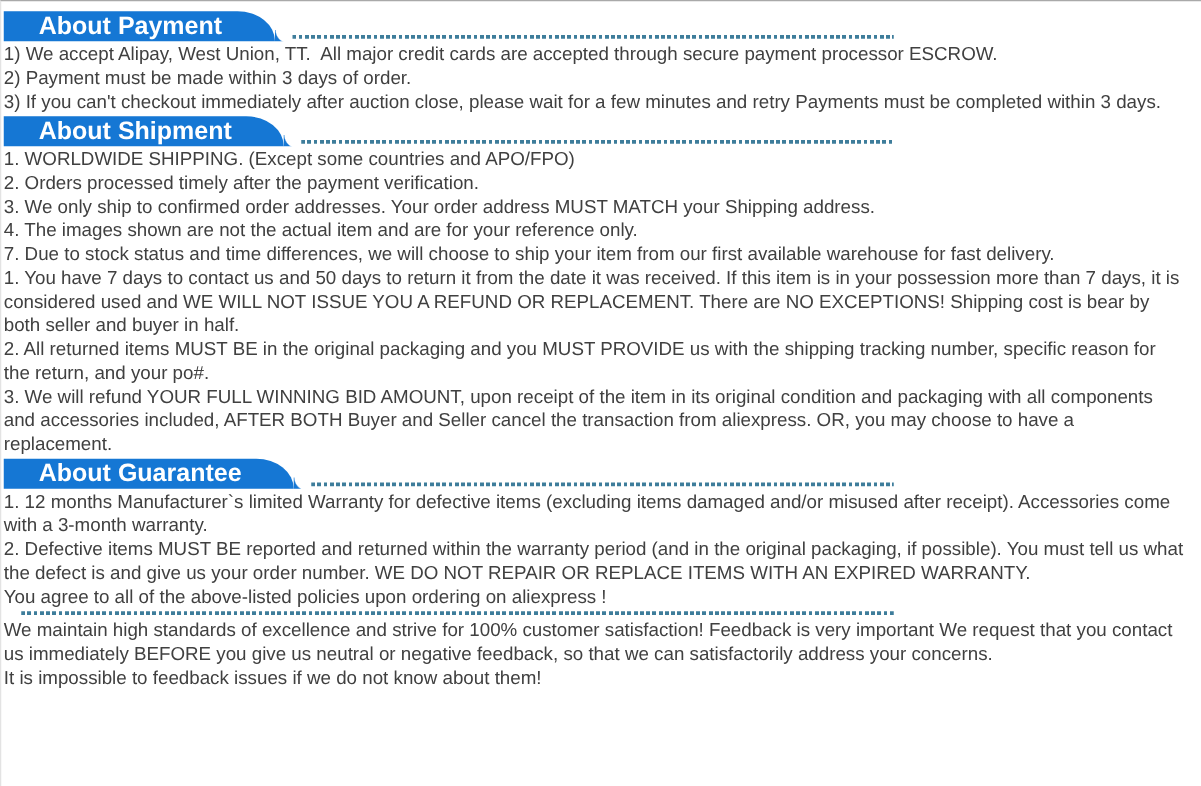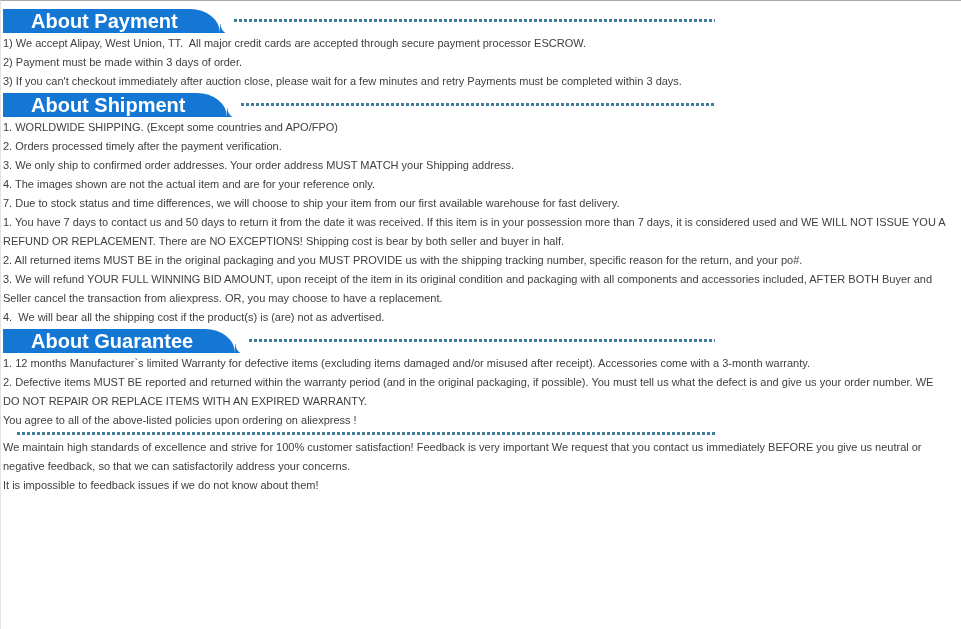--- a/index.html
+++ b/index.html
@@ -22,21 +22,21 @@
   }
   .policy-page {
     width: 961px;
     height: 629px;
     border-top: 1px solid var(--top_border, #a9a9a9);
     border-left: 1px solid var(--side_border, #e3e3e3);
     padding: 6px 12px 0 2px;
   }
   .header-row {
     display: flex;
-    align-items: center;
+    align-items: flex-end;
     width: 712px;
     margin: 2px 0 1px 0;
     position: relative;
   }
   .ribbon {
     position: relative;
     flex: 0 0 auto;
     height: 24px;
     line-height: 24px;
     background: var(--ribbon, #1577d4);
@@ -61,21 +61,21 @@
     flex: 1 1 auto;
     height: 3px;
     margin: 0 0 2px 14px;
     background-image: repeating-linear-gradient(
       to right,
       var(--dots, #3e7d9b) 0px, var(--dots, #3e7d9b) 3px,
       rgba(0,0,0,0) 3px, rgba(0,0,0,0) 5px);
   }
   .lines { margin: 0; }
   .line {
-    font-size: 11px;
+    font-size: 15px;
     line-height: 19px;
     color: var(--text, #404040);
     white-space: pre-wrap;
   }
 </style>
 </head>
 <body>
 
 <div class="policy-page">
 
@@ -107,21 +107,20 @@
       <div class="line">4. The images shown are not the actual item and are for your reference only.</div>
       <div class="line">7. Due to stock status and time differences, we will choose to ship your item from our first available warehouse for fast delivery.</div>
     </div>
   </section>
 
   <section>
     <div class="lines">
       <div class="line">1. You have 7 days to contact us and 50 days to return it from the date it was received. If this item is in your possession more than 7 days, it is considered used and WE WILL NOT ISSUE YOU A REFUND OR REPLACEMENT. There are NO EXCEPTIONS! Shipping cost is bear by both seller and buyer in half.</div>
       <div class="line">2. All returned items MUST BE in the original packaging and you MUST PROVIDE us with the shipping tracking number, specific reason for the return, and your po#.</div>
       <div class="line">3. We will refund YOUR FULL WINNING BID AMOUNT, upon receipt of the item in its original condition and packaging with all components and accessories included, AFTER BOTH Buyer and Seller cancel the transaction from aliexpress. OR, you may choose to have a replacement.</div>
-      <div class="line">4.  We will bear all the shipping cost if the product(s) is (are) not as advertised.</div>
     </div>
   </section>
 
   <section>
     <div class="header-row">
       <div class="ribbon">
         <span>About Guarantee</span>
       </div>
       <div class="dots"></div>
     </div>

